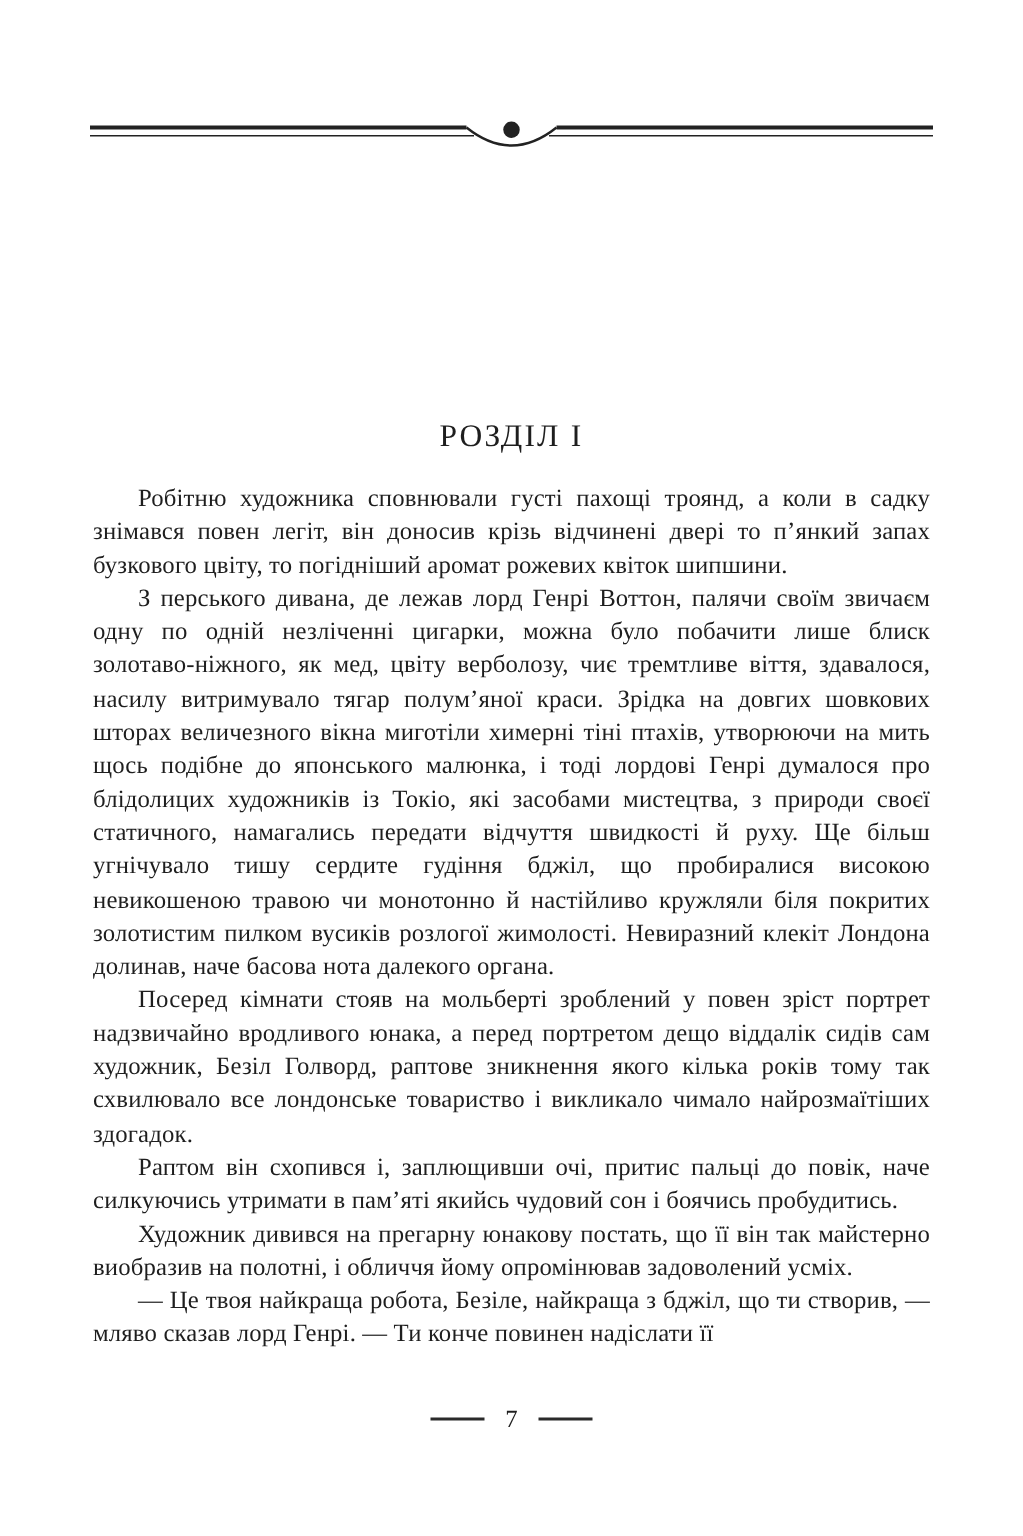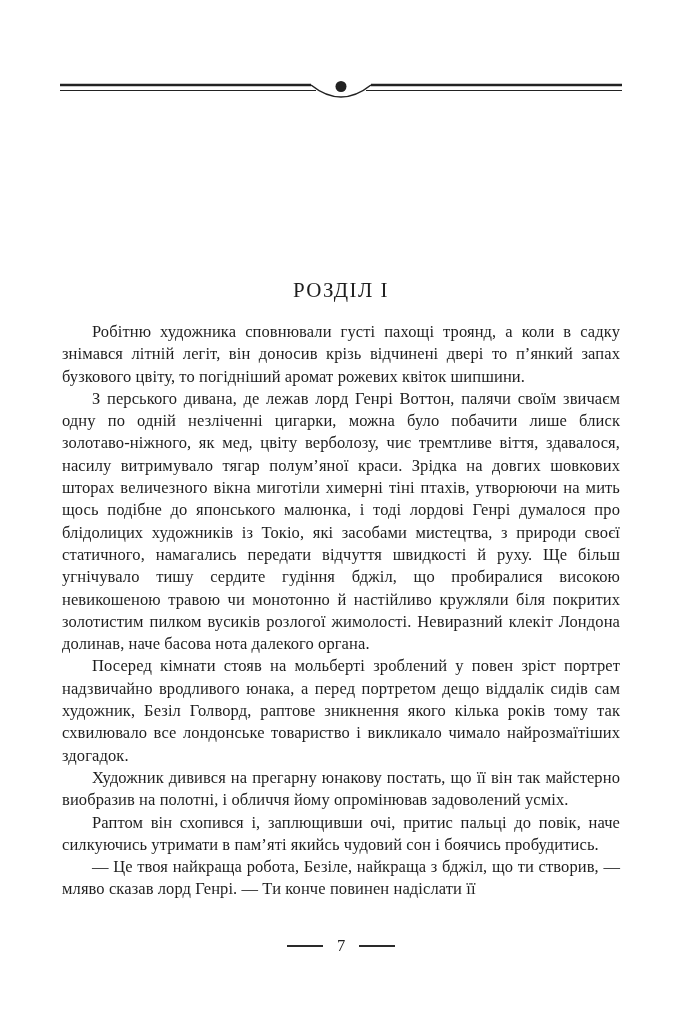--- a/index.html
+++ b/index.html
@@ -83,25 +83,25 @@
       <line x1="311" y1="9" x2="562" y2="9" stroke="#222222" stroke-width="2.6"></line>
       <line x1="306" y1="14.5" x2="562" y2="14.5" stroke="#222222" stroke-width="1"></line>
       <path d="M 251 9 Q 281 33 311 9" fill="none" stroke="#222222" stroke-width="1.6"></path>
       <circle cx="281" cy="10.5" r="5.5" fill="#222222"></circle>
     </svg>
   </div>
 
   <h1 class="chapter-title">РОЗДІЛ I</h1>
 
   <div class="body-text">
-    <p>Робітню художника сповнювали густі пахощі троянд, а коли в садку знімався літній легіт, він доносив крізь відчинені двері то п’янкий запах бузкового цвіту, то погідніший аромат рожевих квіток шипшини.</p>
+    <p>Робітню художника сповнювали густі пахощі троянд, а коли в садку знімався повен легіт, він доносив крізь відчинені двері то п’янкий запах бузкового цвіту, то погідніший аромат рожевих квіток шипшини.</p>
     <p>З перського дивана, де лежав лорд Генрі Воттон, палячи своїм звичаєм одну по одній незліченні цигарки, можна було побачити лише блиск золотаво-ніжного, як мед, цвіту верболозу, чиє тремтливе віття, здавалося, насилу витримувало тягар полум’яної краси. Зрідка на довгих шовкових шторах величезного вікна миготіли химерні тіні птахів, утворюючи на мить щось подібне до японського малюнка, і тоді лордові Генрі думалося про блідолицих художників із Токіо, які засобами мистецтва, з природи своєї статичного, намагались передати відчуття швидкості й руху. Ще більш угнічувало тишу сердите гудіння бджіл, що пробиралися високою невикошеною травою чи монотонно й настійливо кружляли біля покритих золотистим пилком вусиків розлогої жимолості. Невиразний клекіт Лондона долинав, наче басова нота далекого органа.</p>
     <p>Посеред кімнати стояв на мольберті зроблений у повен зріст портрет надзвичайно вродливого юнака, а перед портретом дещо віддалік сидів сам художник, Безіл Голворд, раптове зникнення якого кілька років тому так схвилювало все лондонське товариство і викликало чимало найрозмаїтіших здогадок.</p>
+    <p>Раптом він схопився і, заплющивши очі, притис пальці до повік, наче силкуючись утримати в пам’яті якийсь чудовий сон і боячись пробудитись.</p>
     <p>Художник дивився на прегарну юнакову постать, що її він так майстерно виобразив на полотні, і обличчя йому опромінював задоволений усміх.</p>
-    <p>Раптом він схопився і, заплющивши очі, притис пальці до повік, наче силкуючись утримати в пам’яті якийсь чудовий сон і боячись пробудитись.</p>
     <p>— Це твоя найкраща робота, Безіле, найкраща з бджіл, що ти створив, — мляво сказав лорд Генрі. — Ти конче повинен надіслати її</p>
   </div>
 
   <div class="page-footer">
     <span class="footer-rule"></span>
     <span>7</span>
     <span class="footer-rule"></span>
   </div>
 
 </div>

